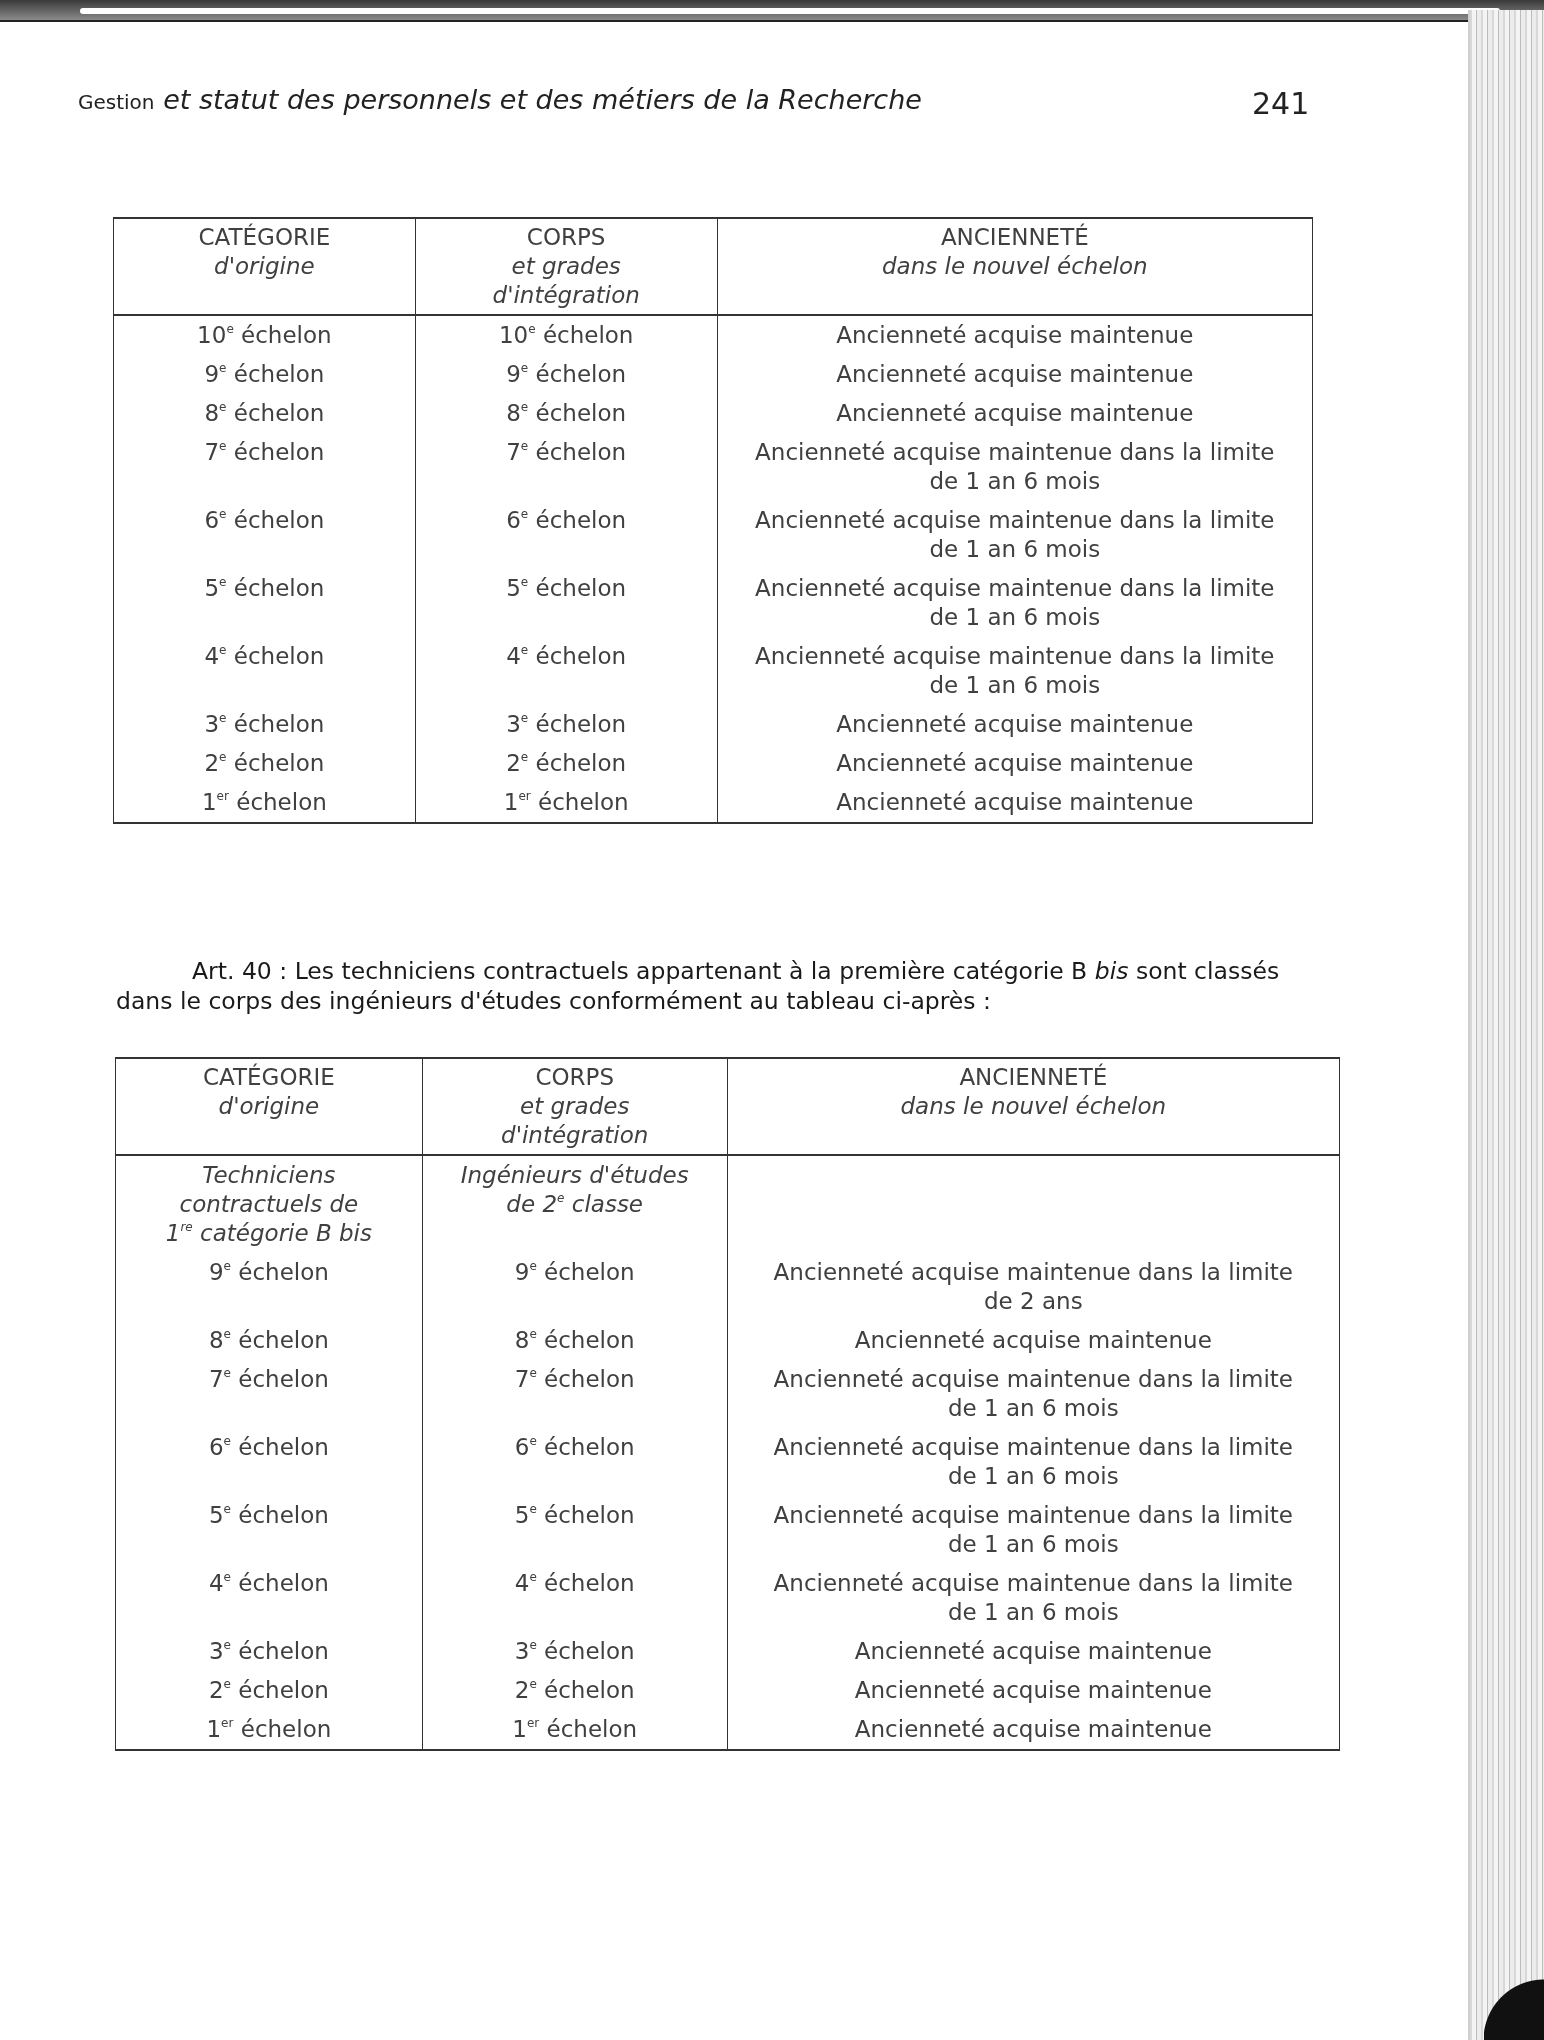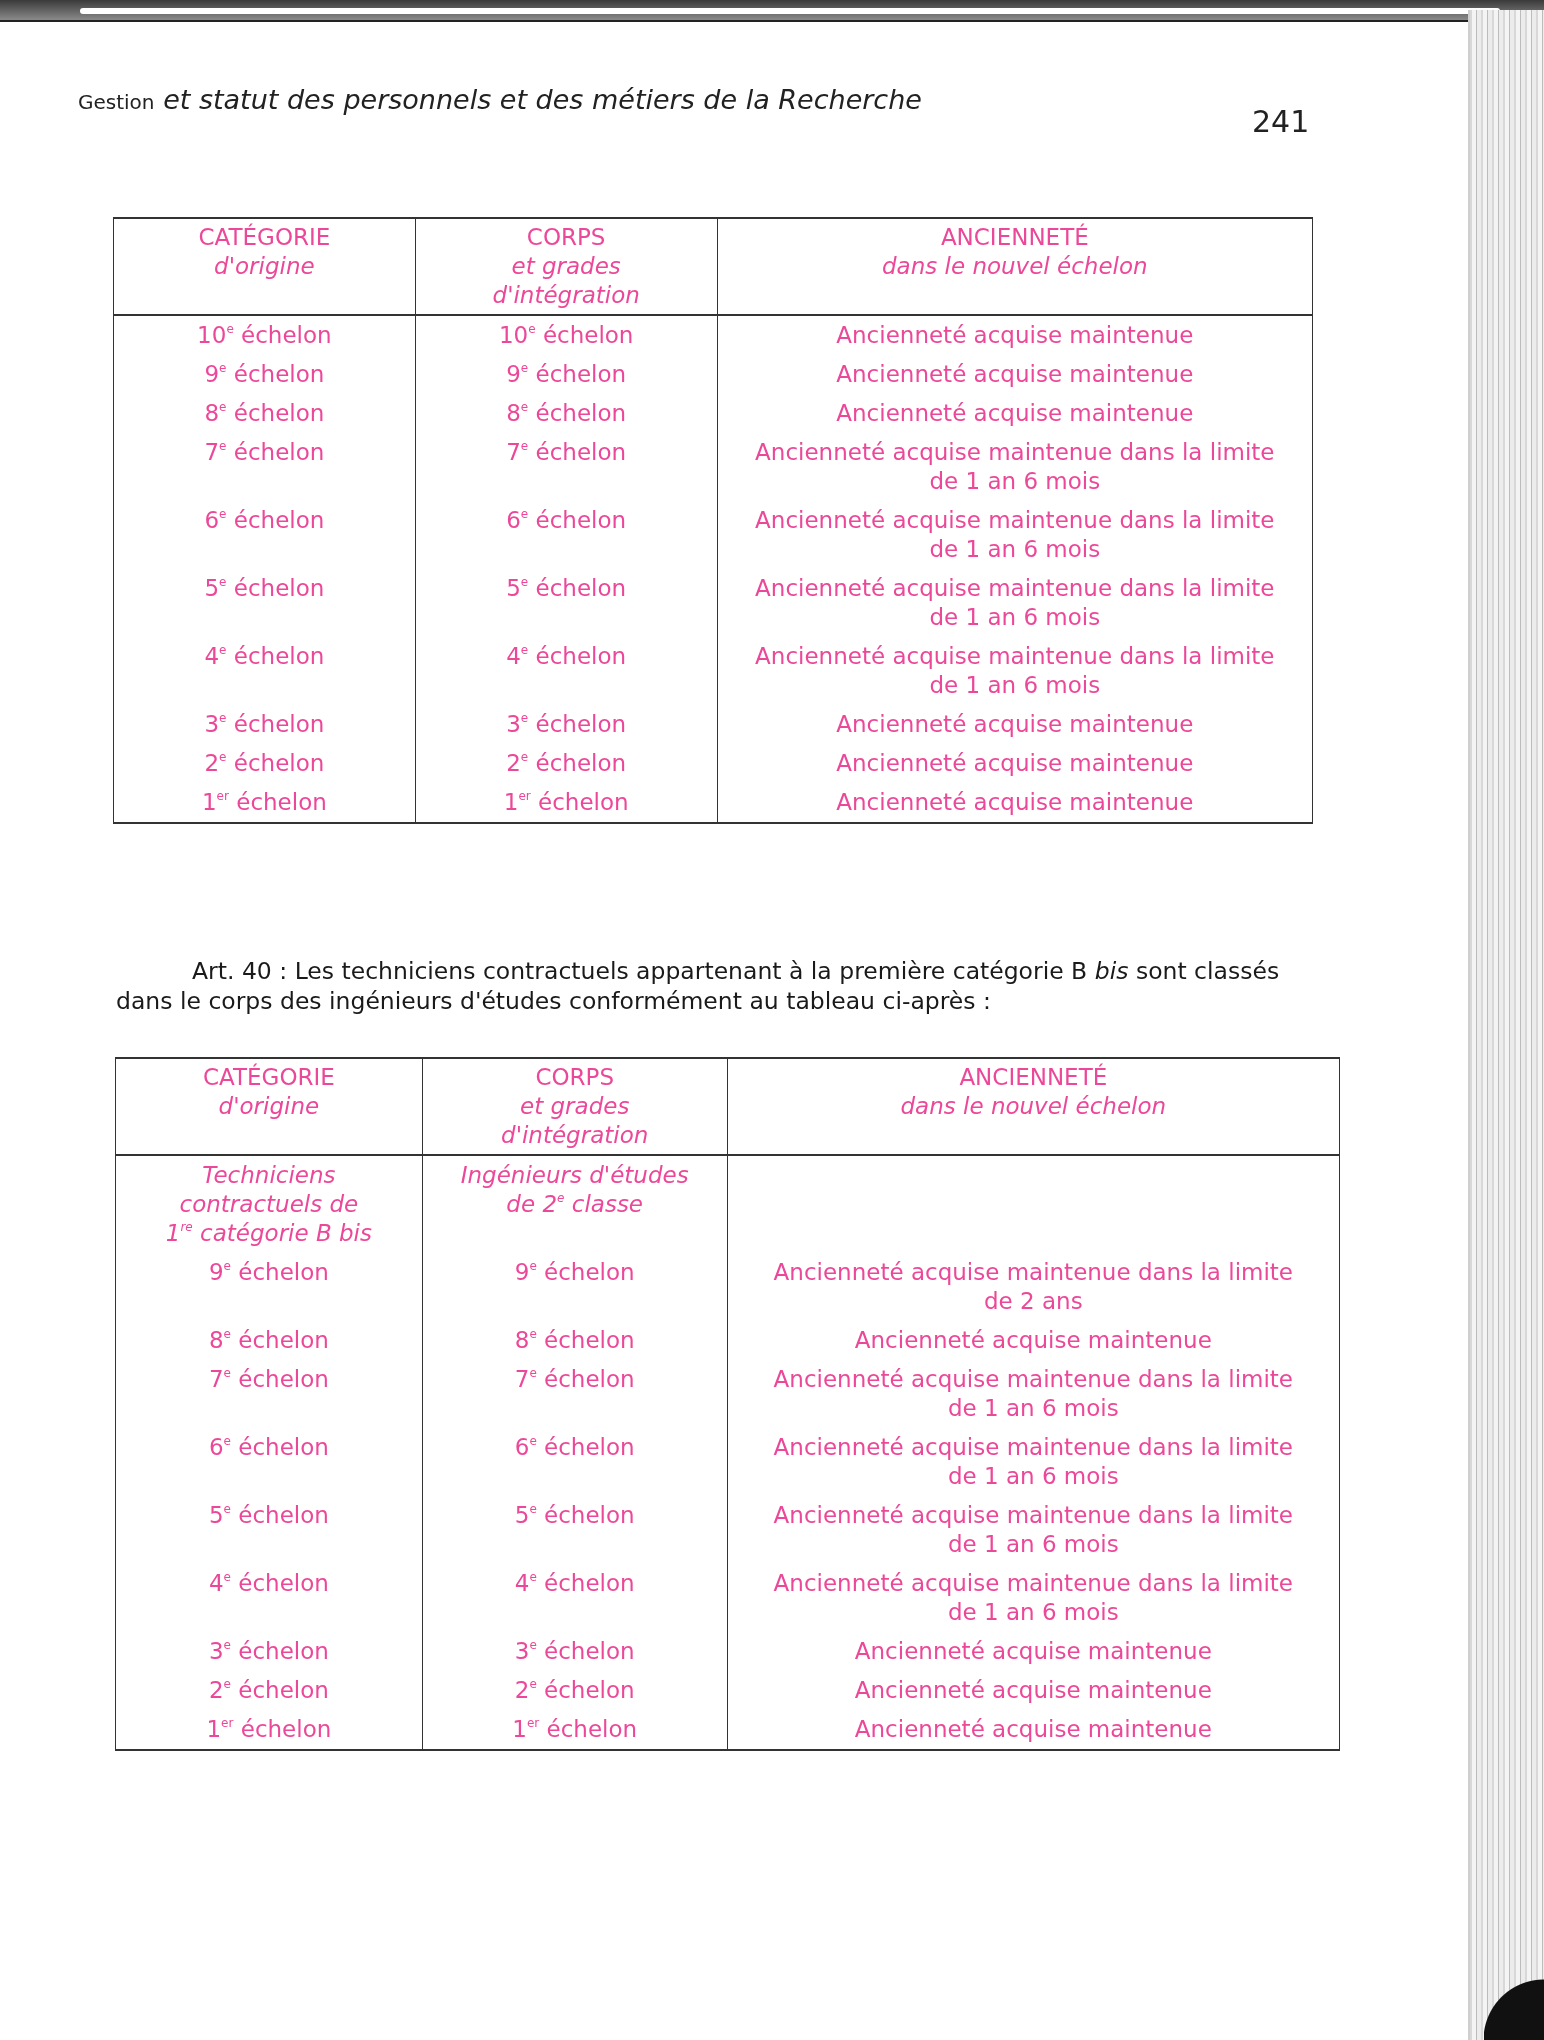--- a/index.html
+++ b/index.html
@@ -25,25 +25,25 @@
   .corner-shadow {
     position:absolute; right:0; bottom:0; width:60px; height:80px;
     background:radial-gradient(circle at 100% 100%, #111 0 60%, transparent 61%);
   }
   .running-head {
     position:absolute; left:78px; top:84px; width:1232px;
     font-size:27px; font-style:italic; color:#222;
   }
   .running-head .first { font-style:normal; font-size:20px; }
   .page-number {
-    position:absolute; left:1252px; top:104px; font-size:30px; color:#222;
+    position:absolute; left:1252px; top:86px; font-size:30px; color:#222;
   }
   table.grid {
     position:absolute; border-collapse:collapse;
-    font-size:23px; color:#ec4899;
+    font-size:23px; color:#404040;
   }
   table.grid th, table.grid td {
     border-left:1.5px solid #333; border-right:1.5px solid #333;
     text-align:center; vertical-align:top; font-weight:normal;
   }
   table.grid thead th { padding:4px 8px 4px 8px; line-height:29px; border-top:2px solid #333; border-bottom:2.5px solid #333; }
   table.grid tbody td { padding:5px 8px; line-height:29px; }
   table.grid tbody tr:last-child td { border-bottom:2.5px solid #333; }
   .hdr-main { display:block; }
   .hdr-sub { display:block; font-style:italic; }

